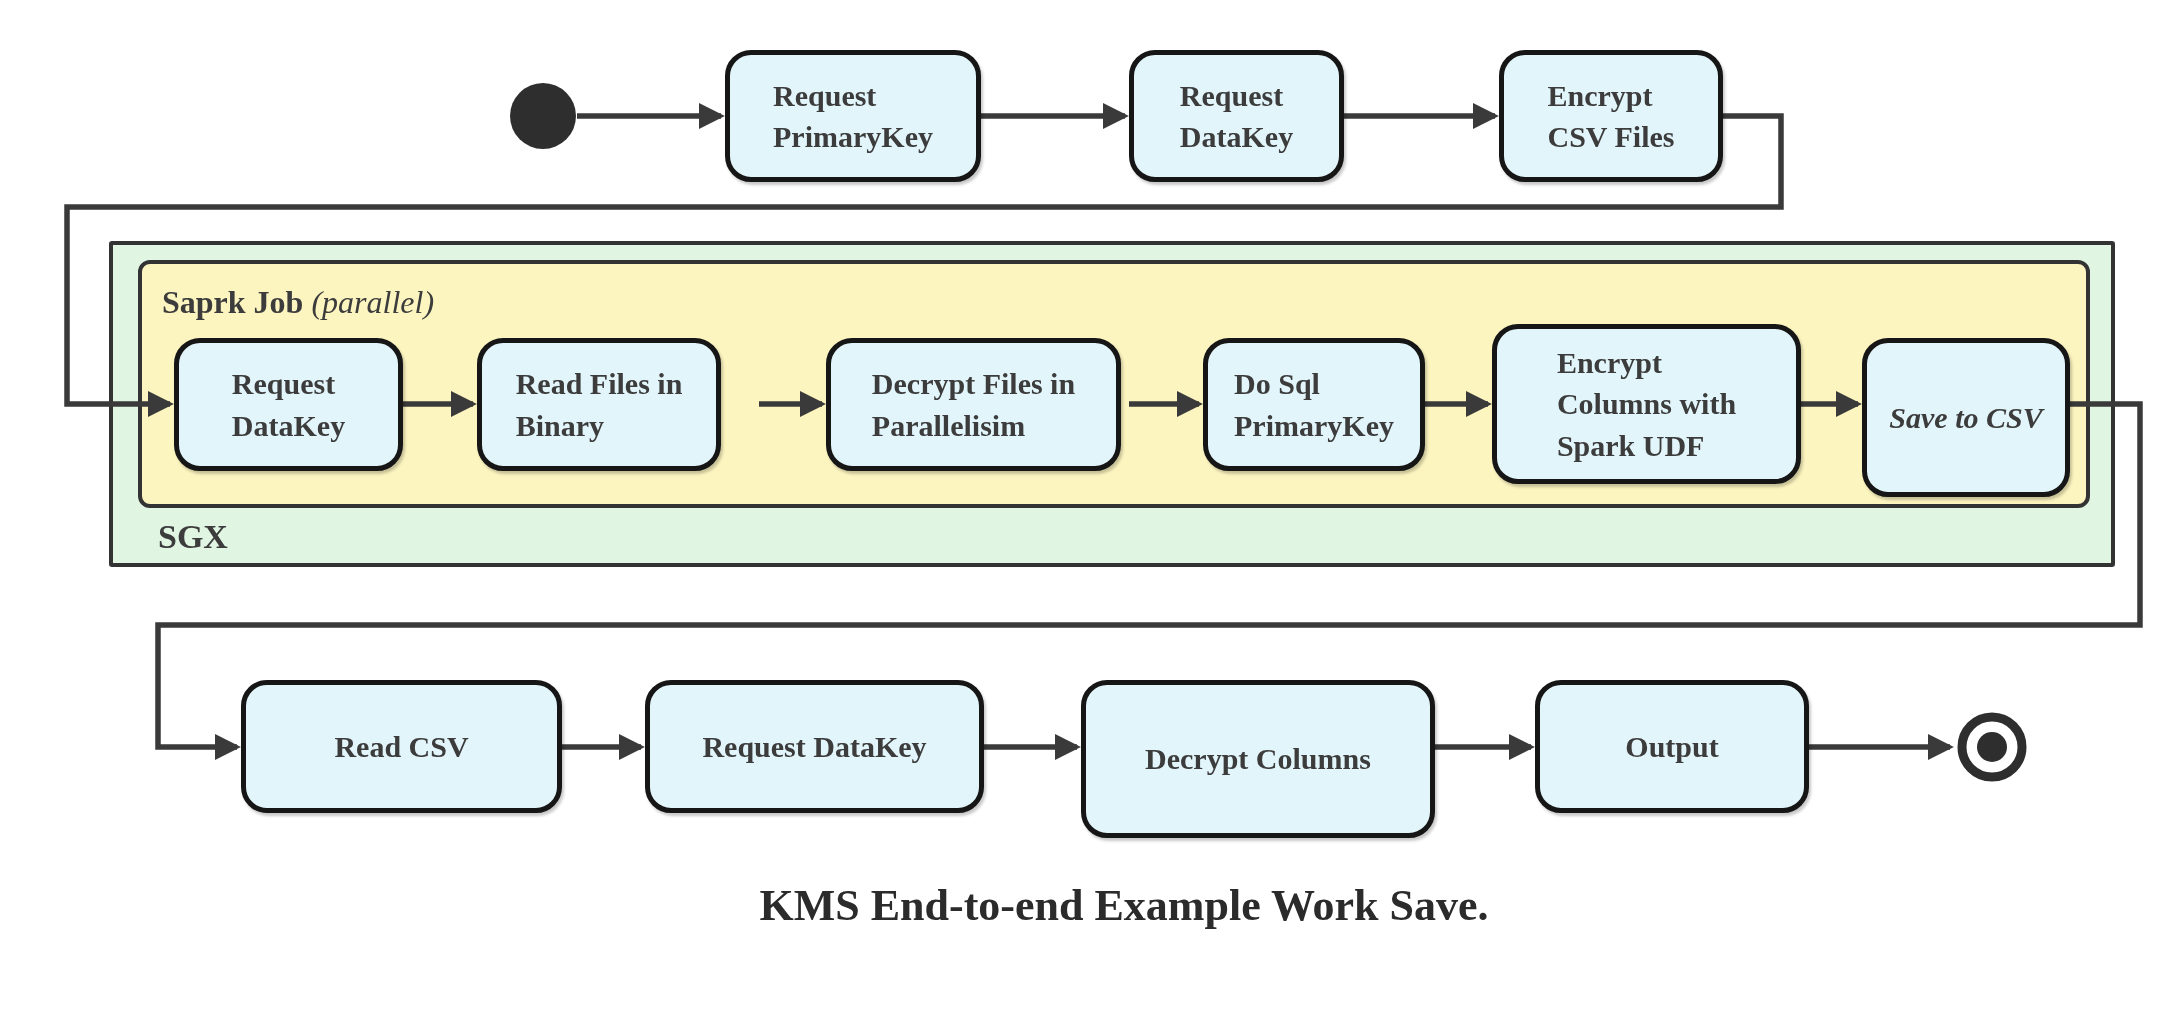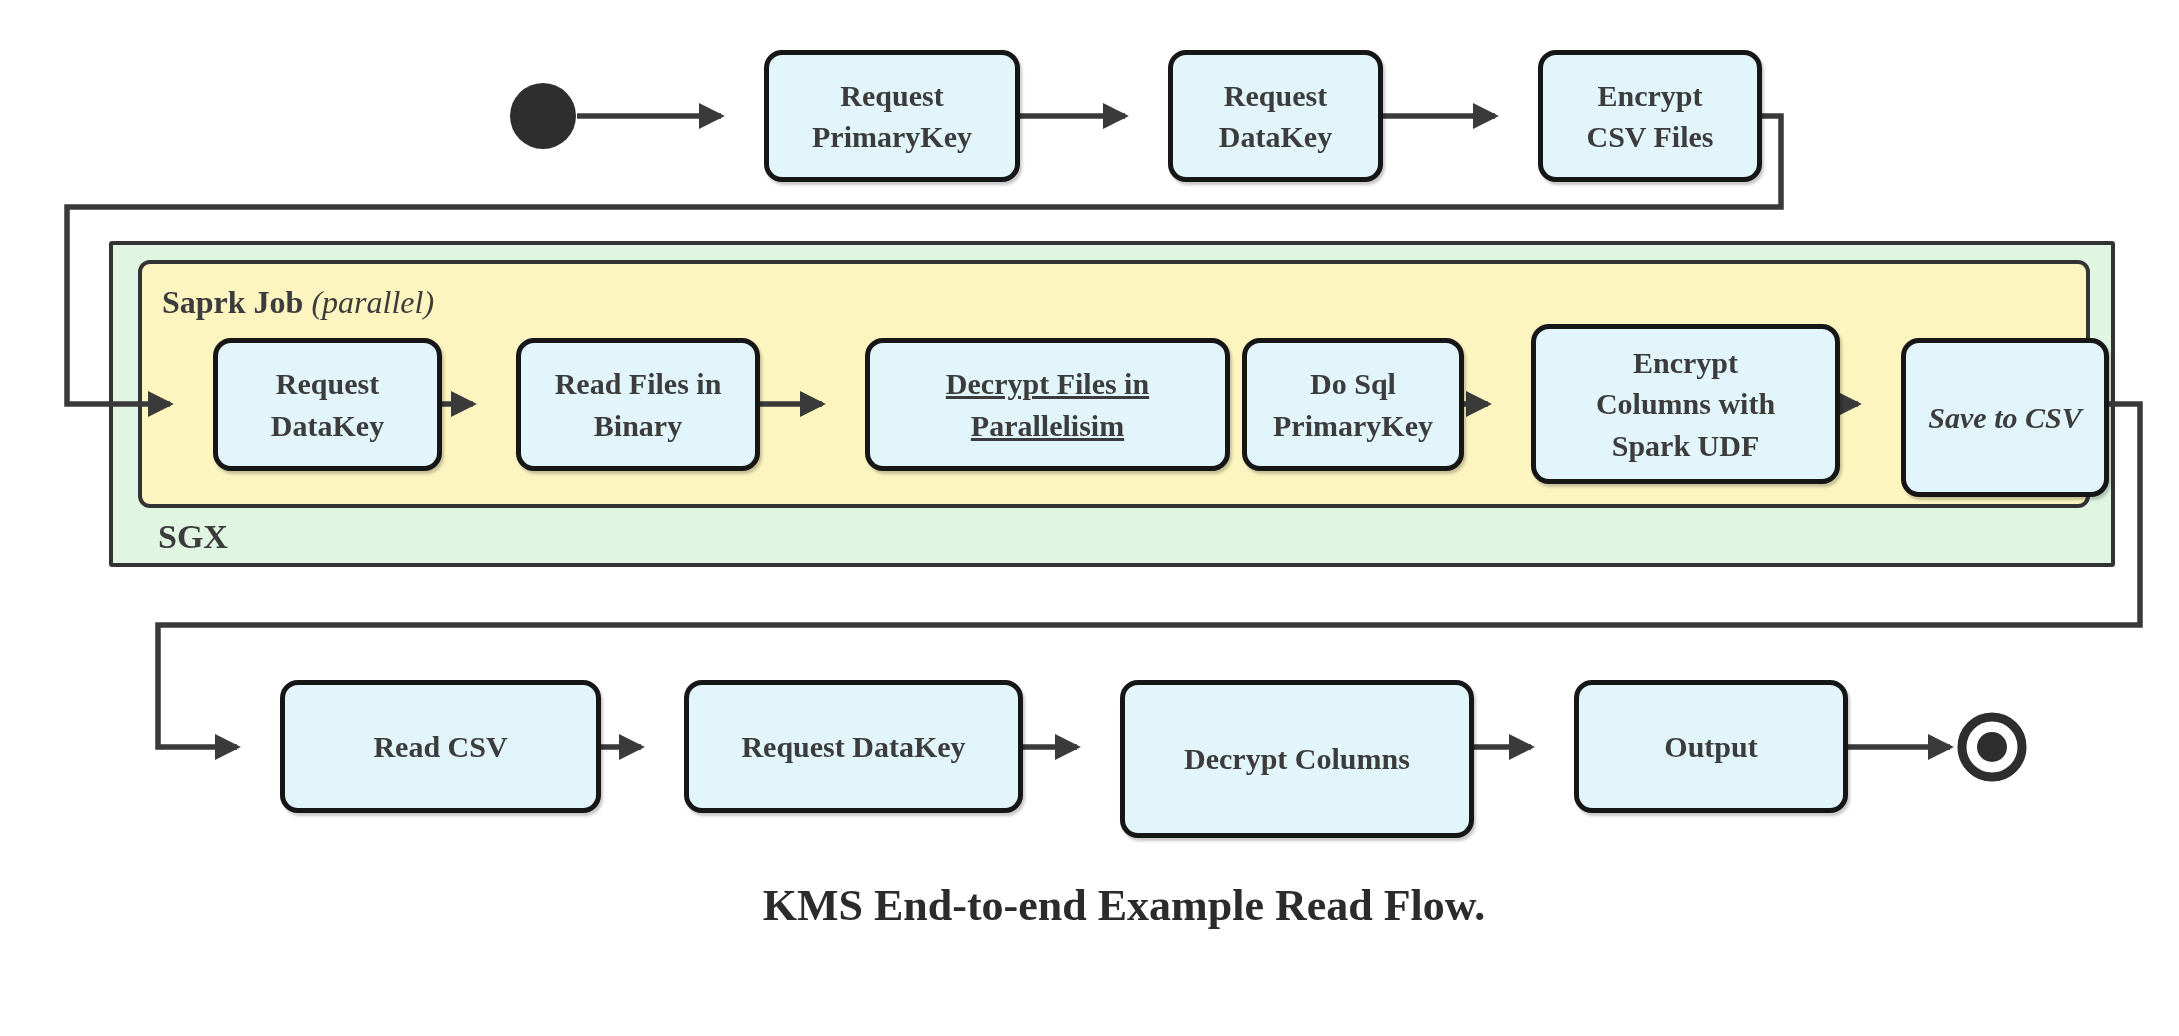--- a/index.html
+++ b/index.html
@@ -27,28 +27,27 @@
   .edges { position: absolute; left: 0; top: 0; width: 2179px; height: 1036px; pointer-events: none; }
   .edge { stroke: var(--line, #3a3a3a); stroke-width: 5.5; fill: none; }
   .arrowhead { fill: var(--line, #3a3a3a); }
   .start-dot { fill: #2e2e2e; }
   .end-ring { fill: #ffffff; stroke: #2e2e2e; stroke-width: 9; }
   .end-core { fill: #2e2e2e; }
   .node {
     position: absolute; box-sizing: border-box;
     background: var(--node-fill, #e2f5fb);
     border: 5px solid var(--node-border, #161616);
-    border-radius: 18px;
+    border-radius: 26px;
     display: flex; align-items: center; justify-content: center;
-    text-align: center;
+    text-align: left;
     font-weight: bold; font-size: 30px; line-height: 1.38;
     color: var(--text, #3c3c3c);
     white-space: pre-line;
     box-shadow: 2px 3px 3px rgba(0,0,0,0.22);
-    margin-left: 39px;
   }
   .container-label {
     position: absolute; font-weight: bold; font-size: 32px;
     color: var(--text, #3c3c3c); white-space: nowrap;
   }
   .spark-label-extra { font-weight: normal; font-style: italic; }
   .sgx-label { font-size: 34px; }
   .caption {
     position: absolute; left: 624px; top: 880px; width: 1000px;
     text-align: center; font-weight: bold; font-size: 44px;
@@ -105,29 +104,29 @@
 PrimaryKey</div>
   <div class="node" style="left:1129px; top:50px; width:215px; height:132px;">Request
 DataKey</div>
   <div class="node" style="left:1499px; top:50px; width:224px; height:132px;">Encrypt
 CSV Files</div>
 
   <div class="node" style="left:174px; top:338px; width:229px; height:133px;">Request
 DataKey</div>
   <div class="node" style="left:477px; top:338px; width:244px; height:133px;">Read Files in
 Binary</div>
-  <div class="node" style="left:826px; top:338px; width:365px; height:133px;text-decoration:underline;">Decrypt Files in
+  <div class="node" style="left:826px; top:338px; width:295px; height:133px;">Decrypt Files in
 Parallelisim</div>
   <div class="node" style="left:1203px; top:338px; width:222px; height:133px;">Do Sql
 PrimaryKey</div>
   <div class="node" style="left:1492px; top:324px; width:309px; height:160px;">Encrypt
 Columns with
 Spark UDF</div>
   <div class="node" style="left:1862px; top:338px; width:208px; height:159px;font-style:italic;">Save to CSV</div>
 
   <div class="node" style="left:241px; top:680px; width:321px; height:133px;">Read CSV</div>
   <div class="node" style="left:645px; top:680px; width:339px; height:133px;">Request DataKey</div>
   <div class="node" style="left:1081px; top:680px; width:354px; height:158px;">Decrypt Columns</div>
   <div class="node" style="left:1535px; top:680px; width:274px; height:133px;">Output</div>
 
-  <div class="caption">KMS End-to-end Example Read Flow.</div>
+  <div class="caption">KMS End-to-end Example Work Save.</div>
 
 </div>
 
 </body></html>

